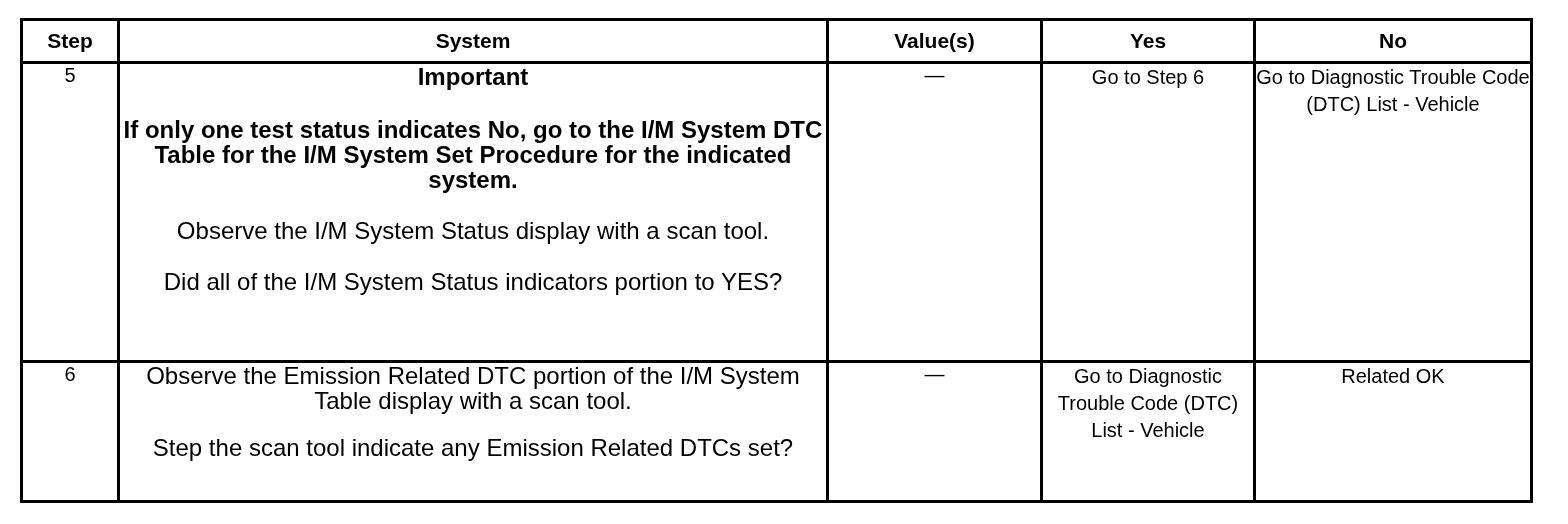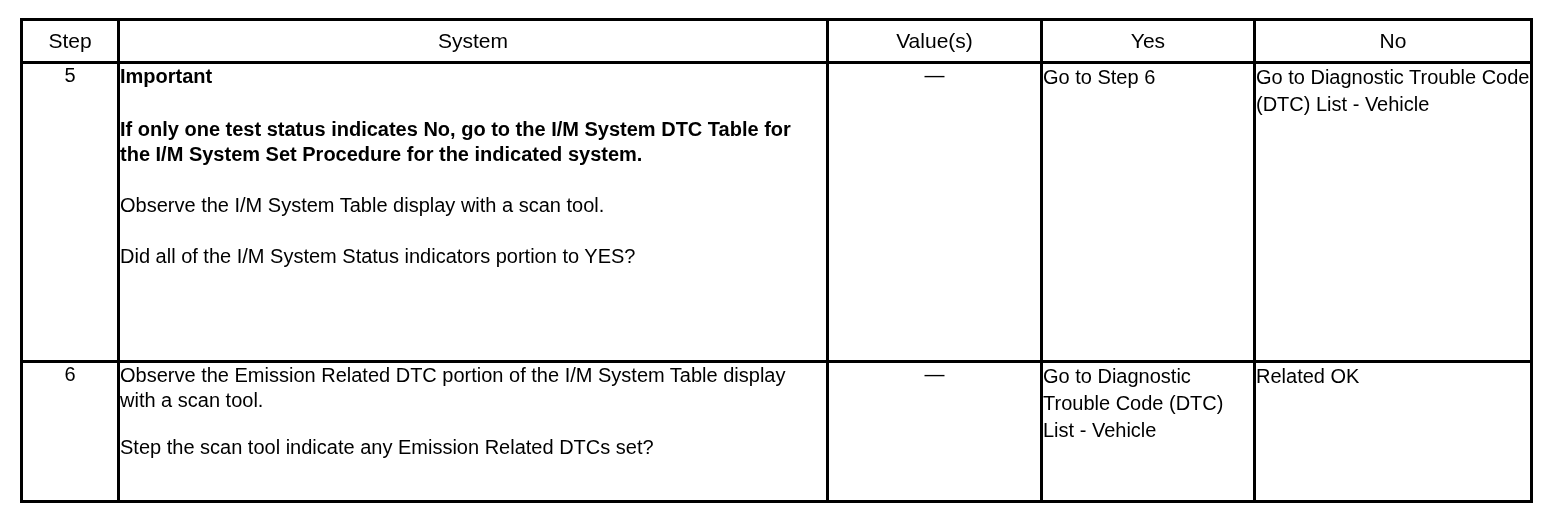--- a/index.html
+++ b/index.html
@@ -44,48 +44,49 @@
   col.c-action { width: 709px; }
   col.c-value  { width: 214px; }
   col.c-yes    { width: 213px; }
   col.c-no     { width: 277px; }
 
   
   tr.head-row th {
     height: 40px;
     text-align: center;
     vertical-align: middle;
-    font-weight: normal;
+    font-weight: bold;
     font-size: 21px;
     font-stretch: condensed;
     letter-spacing: 0px;
   }
 
   
   td.step-cell {
     text-align: center;
     vertical-align: middle;
     font-size: 20px;
   }
 
   td.action-cell {
-    text-align: left;
+    text-align: center;
     vertical-align: top;
-    font-size: 20px;
+    font-size: 24px;
     line-height: 25px;
     padding: 8px 6px 6px 6px;
   }
 
   td.value-cell {
     text-align: center;
     vertical-align: middle;
     font-size: 20px;
   }
 
   td.yes-cell, td.no-cell {
+    text-align: center;
     font-size: 20px;
     line-height: 27px;
     padding: 4px 6px 6px 6px;
   }
 
   td.align-bottom { vertical-align: bottom; }
   td.align-middle { vertical-align: middle; }
 
   
   .action-block { margin: 0; }
@@ -126,21 +127,21 @@
     <tbody>
 
       <tr style="height:299px;">
         <td class="step-cell">5</td>
 
         <td class="action-cell">
           <div class="action-block action-bold">Important</div>
           <div class="action-gap-lg"></div>
           <div class="action-block action-bold">If only one test status indicates No, go to the I/M System DTC Table for the I/M System Set Procedure for the indicated system.</div>
           <div class="action-gap-md"></div>
-          <div class="action-block">Observe the I/M System Table display with a scan tool.</div>
+          <div class="action-block">Observe the I/M System Status display with a scan tool.</div>
           <div class="action-gap-md"></div>
           <div class="action-block">Did all of the I/M System Status indicators portion to YES?</div>
         </td>
 
         <td class="value-cell">
           <span class="emdash">—</span>
         </td>
 
         <td class="yes-cell align-bottom">Go to Step 6</td>
 

